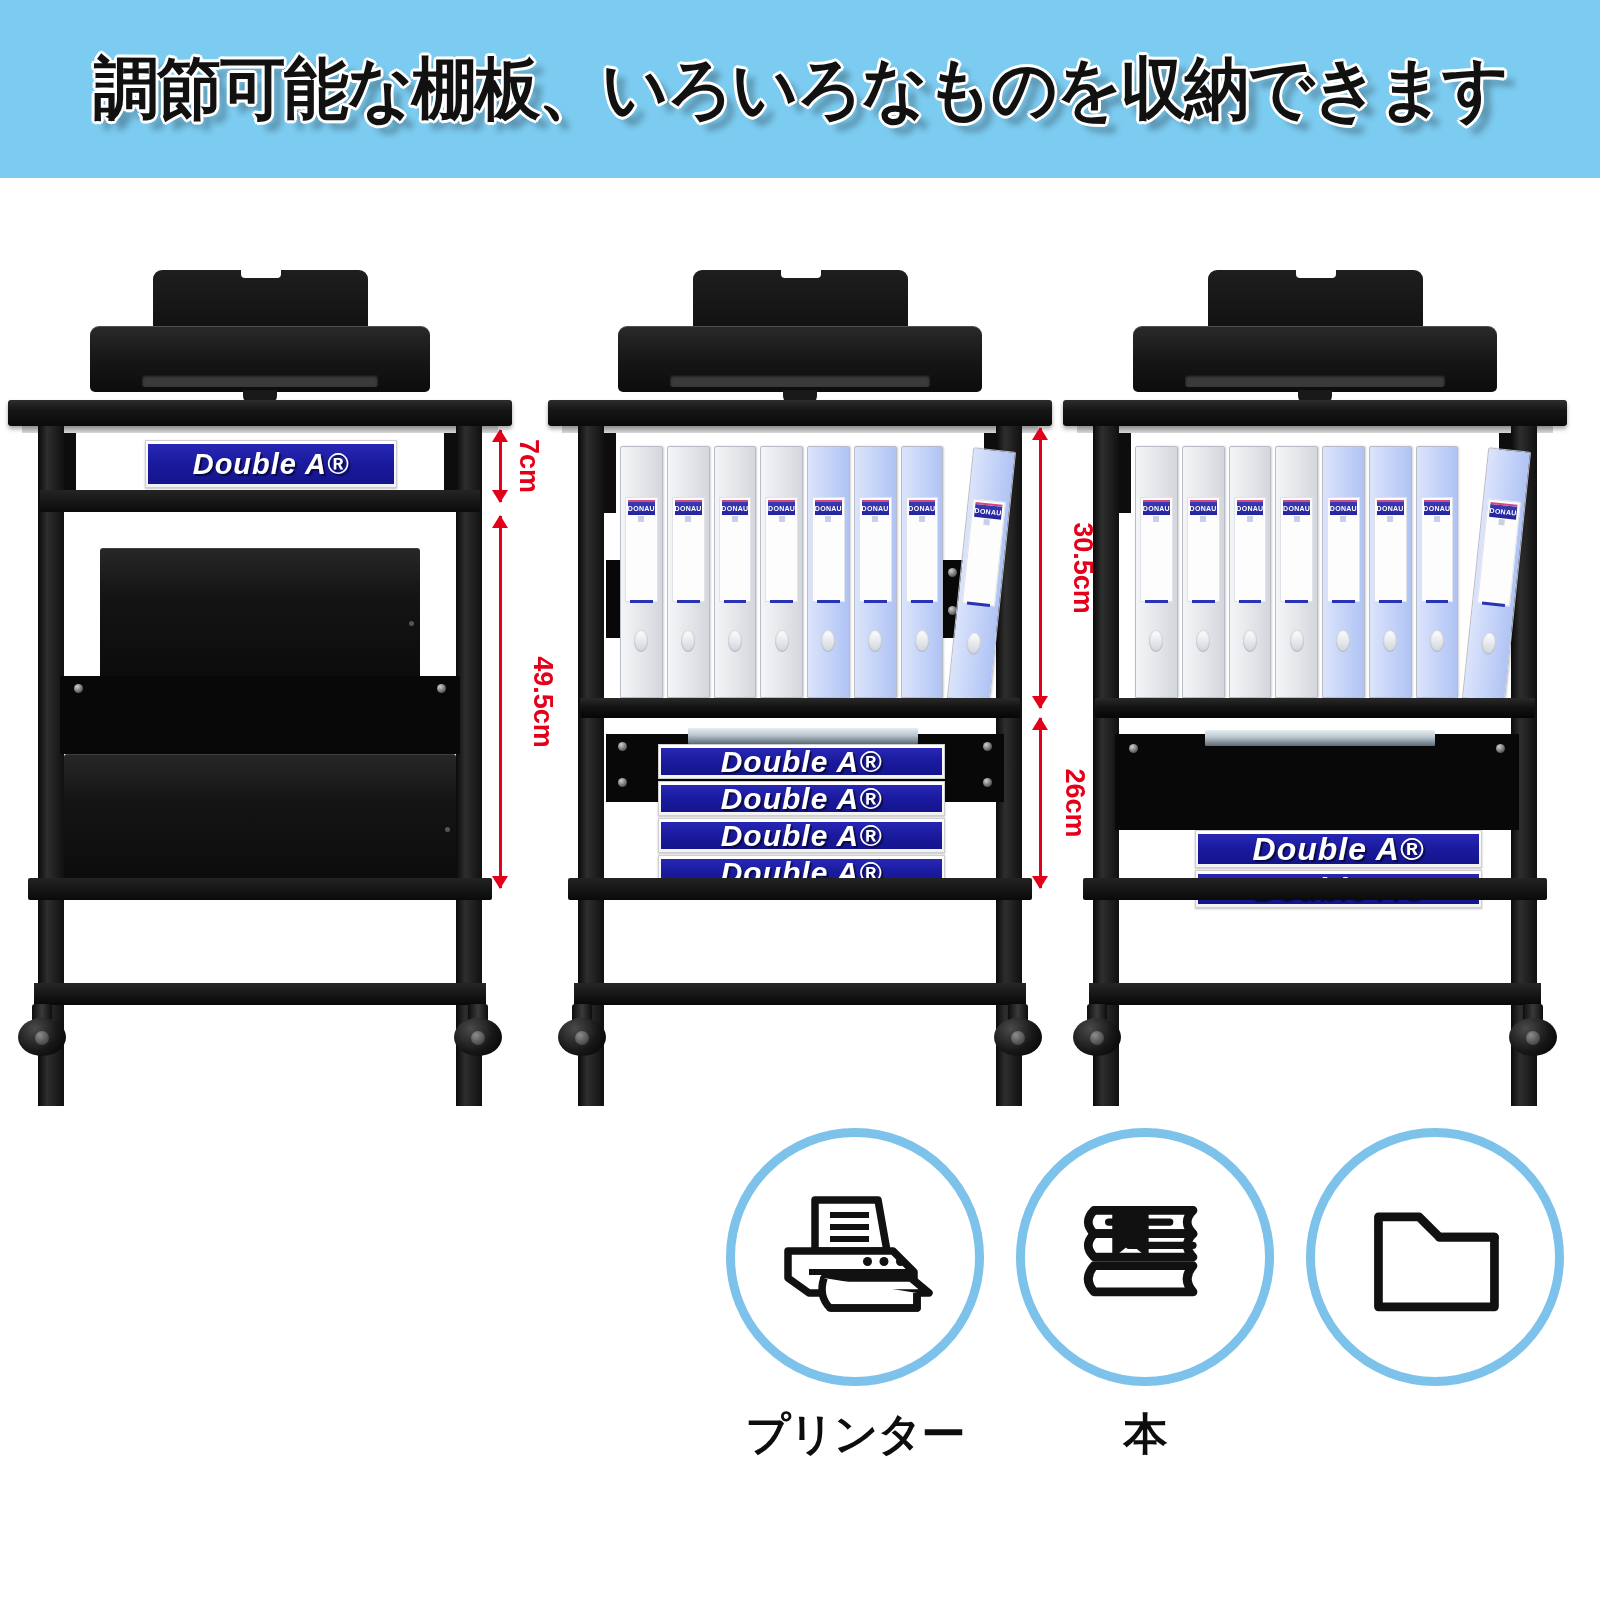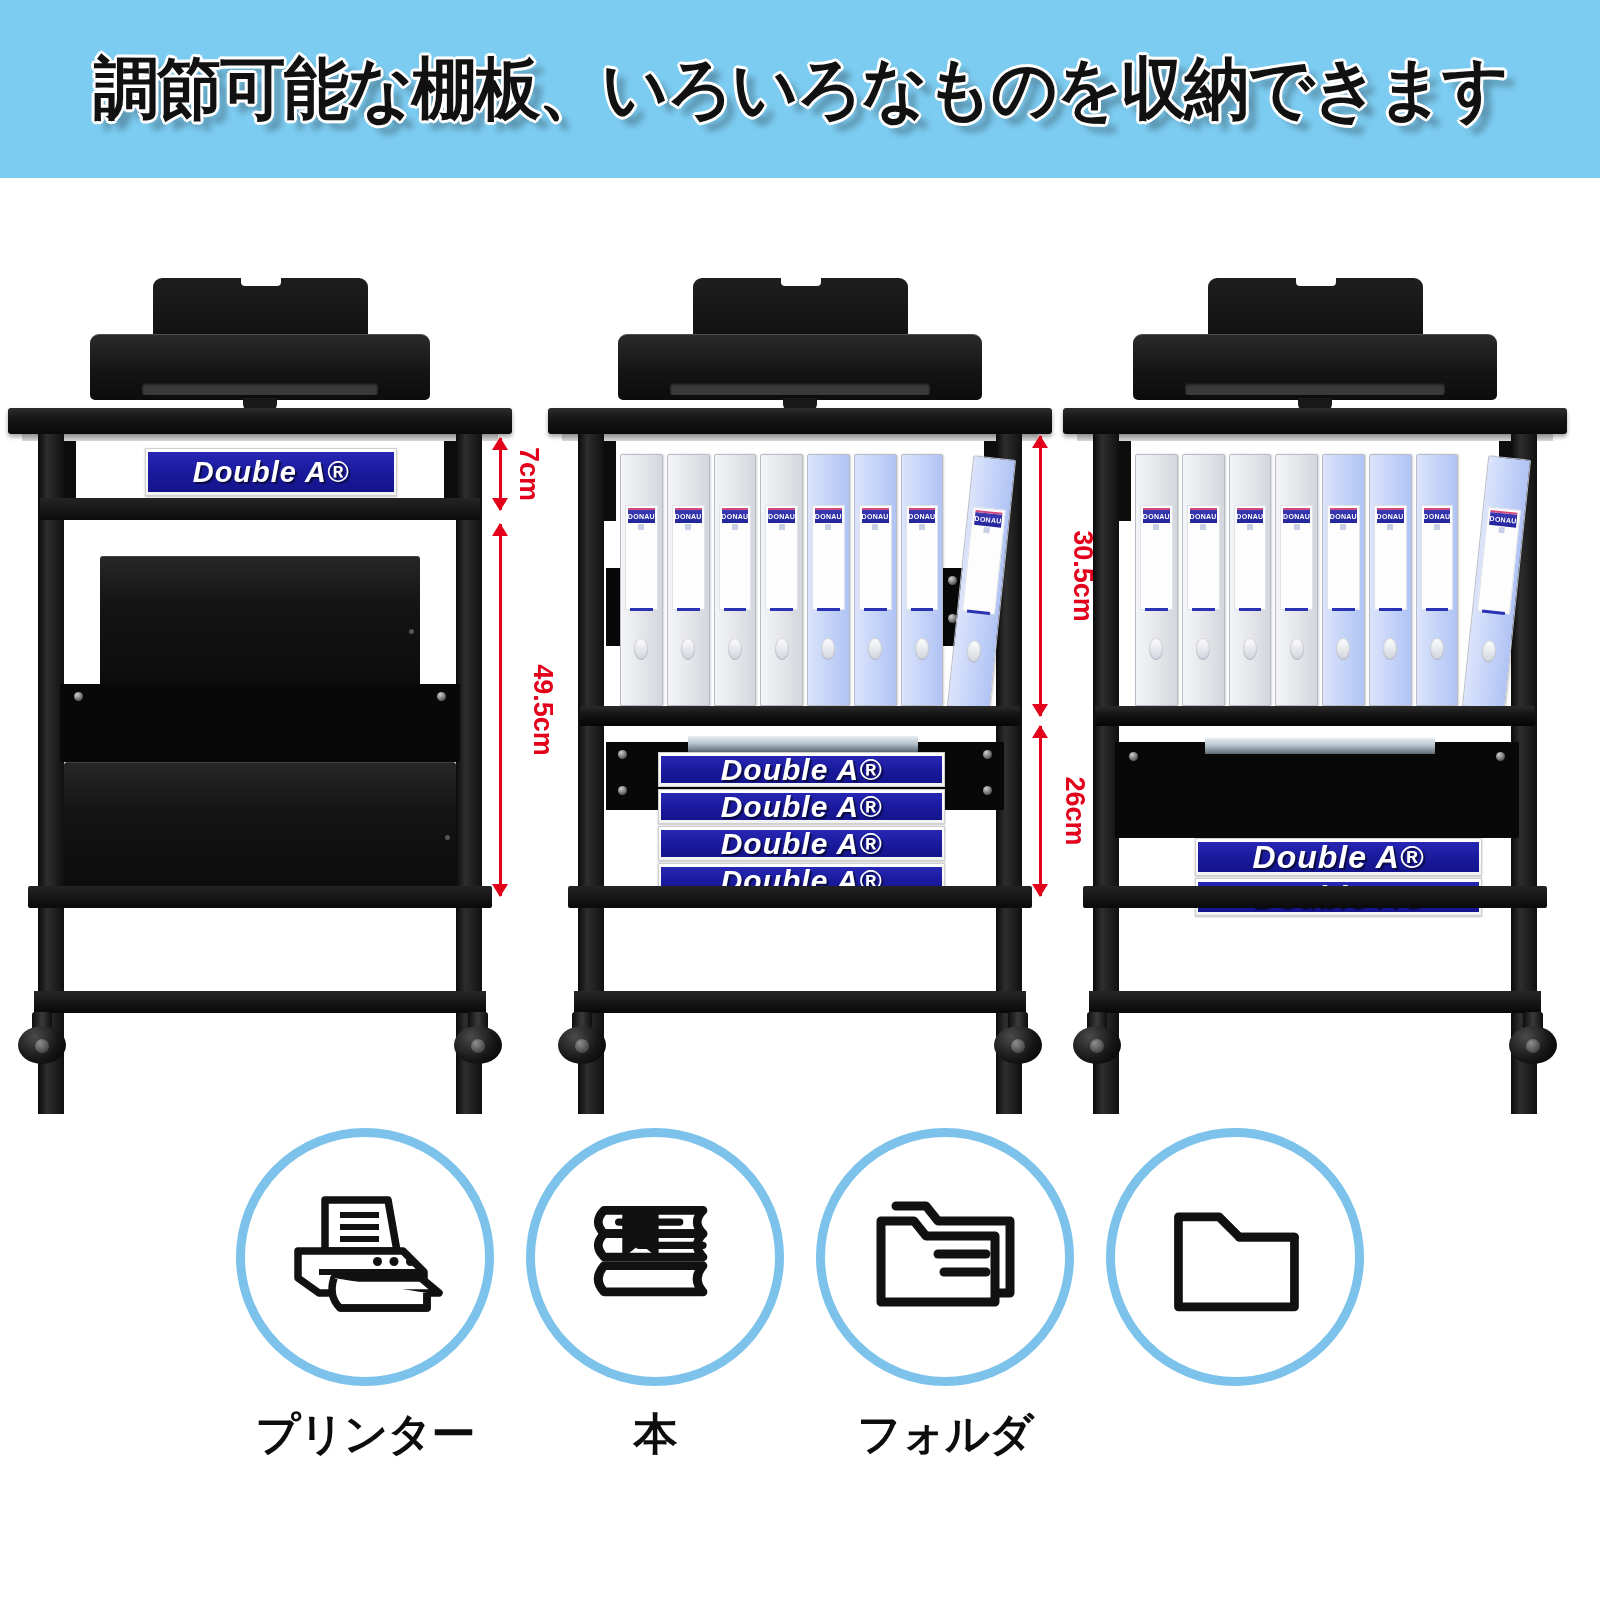--- a/index.html
+++ b/index.html
@@ -27,21 +27,21 @@
     text-shadow:
        3px 0 0 #fff, -3px 0 0 #fff, 0 3px 0 #fff, 0 -3px 0 #fff,
        2px 2px 0 #fff, -2px 2px 0 #fff, 2px -2px 0 #fff, -2px -2px 0 #fff,
        10px 9px 7px rgba(0,0,0,0.28);
     transform:scaleX(0.96);
   }
 
   
   .stage{position:absolute;left:0;top:178px;width:1600px;height:940px;}
 
-  .cart{position:absolute;top:8px;width:520px;height:940px;}
+  .cart{position:absolute;top:0;width:520px;height:940px;}
   .cart.c1{left:0px;}
   .cart.c2{left:540px;}
   .cart.c3{left:1055px;}
 
   
   .printer{position:absolute;left:90px;top:92px;width:340px;height:135px;}
   .printer .tray{
     position:absolute;left:63px;top:0;width:215px;height:62px;
     background:linear-gradient(180deg,#1e1e1e 0%,#111 100%);
     border-radius:9px 9px 2px 2px;
@@ -223,22 +223,22 @@
     transform:translate(-12%,-50%) rotate(90deg);
     transform-origin:center;
     color:#e2001a;font-weight:bold;font-size:27px;
     white-space:nowrap;
     font-family:"Liberation Sans",sans-serif;
   }
 
   
   .icons{
     position:absolute;left:0;top:1128px;width:1600px;height:472px;
-    display:flex;justify-content:center;align-items:flex-start;
-    padding:0 12px;box-sizing:border-box;
+    display:flex;justify-content:flex-end;align-items:flex-start;
+    padding:0 20px;box-sizing:border-box;
   }
   .icon-cell{width:290px;display:flex;flex-direction:column;align-items:center;}
   .icon-circle{
     width:258px;height:258px;border-radius:50%;
     border:9px solid #7cc2ea;
     display:flex;align-items:center;justify-content:center;
     box-sizing:border-box;background:#fff;
   }
   .icon-label{
     margin-top:22px;text-align:center;
@@ -625,31 +625,20 @@
         <path d="M20 34 h68 q-8 8 0 16 h-68 q-8 -8 0 -16 z" fill="#fff"></path>
         <path d="M20 56 h68 q-8 9 0 18 h-68 q-8 -9 0 -18 z" fill="#fff"></path>
         <path d="M30 26 h42" stroke-width="5"></path>
         <path d="M44 42 h44" stroke-width="5"></path>
         <path d="M34 18 h22 v30 l-11 -9 l-11 9 z" fill="#111" stroke="#111" stroke-width="3"></path>
       </svg>
     </div>
     <div class="icon-label">本</div>
   </div>
 
-  <div class="icon-cell">
-    <div class="icon-circle">
-      <svg width="165" height="150" viewBox="0 0 110 100" fill="none" stroke="#111" stroke-width="6" stroke-linejoin="round" stroke-linecap="round">
-        <path d="M22 16 h20 l8 10 h48 v48 h-14" fill="#fff"></path>
-        <path d="M12 26 h22 l8 10 h46 v44 H12 z" fill="#fff"></path>
-        <path d="M50 48 h32" stroke-width="6"></path>
-        <path d="M54 60 h28" stroke-width="6"></path>
-      </svg>
-    </div>
-    <div class="icon-label">フォルダ</div>
-  </div>
 
 
   <div class="icon-cell">
     <div class="icon-circle">
       <svg width="160" height="145" viewBox="0 0 110 100" fill="none" stroke="#111" stroke-width="6" stroke-linejoin="round" stroke-linecap="round">
         <path d="M16 22 h28 l14 14 h38 v48 H16 z" fill="#fff"></path>
         <path d="M58 36 h38" stroke-width="6"></path>
       </svg>
     </div>
   </div>

